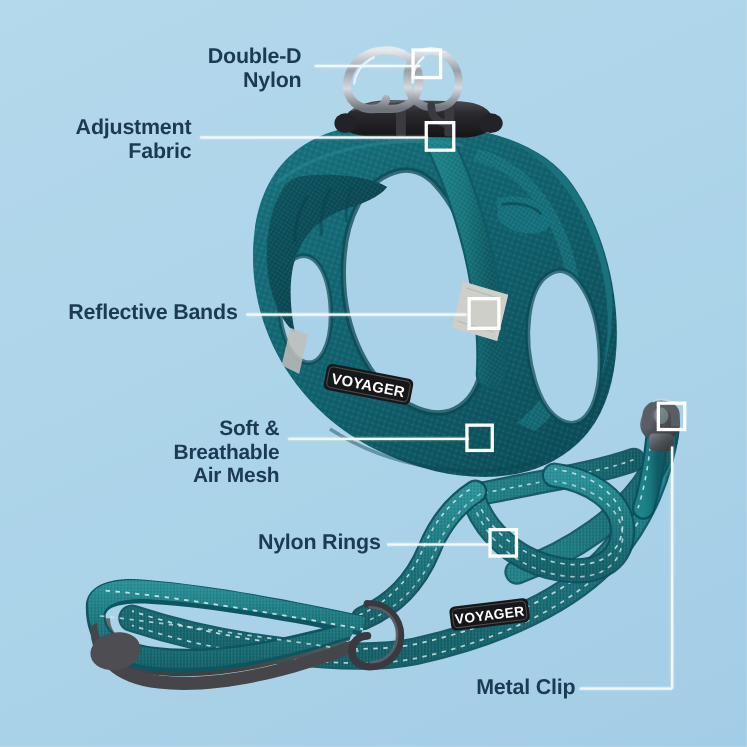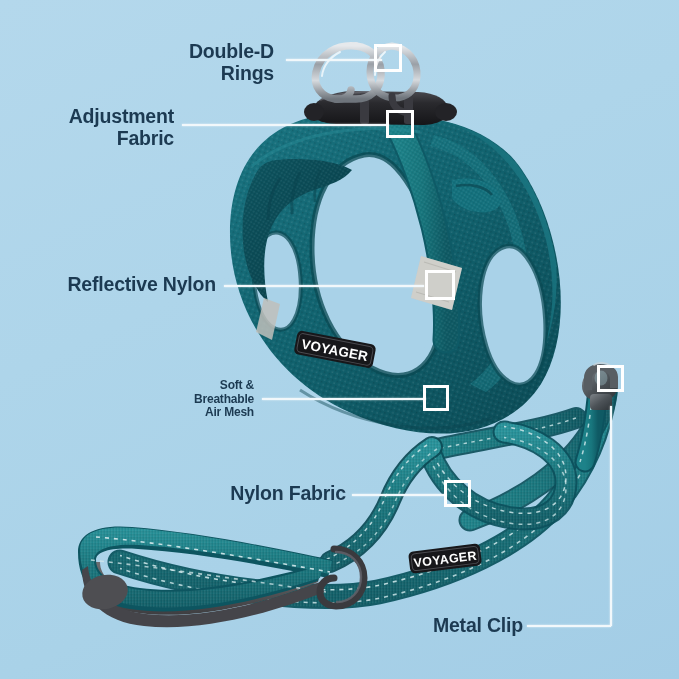--- a/index.html
+++ b/index.html
@@ -18,21 +18,21 @@
   
   .label {
     position: absolute;
     color: #1c3a52;
     font-weight: bold;
     letter-spacing: -0.2px;
     line-height: 1.14;
     white-space: pre-line;
   }
   .label.big  { font-size: 19.5px; }
-  .label.small{ font-size: 12px; }
+  .label.small{ font-size: 19px; }
   .label.right{ text-align: right; }
   .label.left { text-align: right; }
 
   
   .lead {
     position: absolute;
     background: #f2f8fb;
     box-shadow: 0 0 2px rgba(255,255,255,0.8);
   }
   .lead.h { height: 2px; }
@@ -324,36 +324,36 @@
           <path d="M385,52 C378,58 375,66 375,75" fill="none" stroke="#ffffff" stroke-width="2" stroke-linecap="round" opacity="0.75"></path>
 
           <path d="M392,96 C392,104 396,110 404,112" fill="none" stroke="#3a3a40" stroke-width="7" stroke-linecap="round"></path>
         </g>
       </g>
     </svg>
   </div>
 
   <div id="callout-layer">
       <div class="label big right" style="left: 120px; top: 40px; width: 154px;">Double-D
-Rings</div>
+Nylon</div>
       <div class="lead h" style="left: 286px; top: 59px; width: 96px;"></div>
       <div class="marker" style="left: 374px; top: 44px; width: 28px; height: 28px;"></div>
       <div class="label big right" style="left: 50px; top: 105px; width: 124px;">Adjustment
 Fabric</div>
       <div class="lead h" style="left: 182px; top: 124px; width: 207px;"></div>
       <div class="marker" style="left: 386px; top: 110px; width: 28px; height: 28px;"></div>
-      <div class="label big right" style="left: 48px; top: 273px; width: 168px;">Reflective Nylon</div>
+      <div class="label big right" style="left: 48px; top: 273px; width: 168px;">Reflective Bands</div>
       <div class="lead h" style="left: 224px; top: 285px; width: 200px;"></div>
       <div class="marker" style="left: 425px; top: 270px; width: 30px; height: 30px;"></div>
       <div class="label small right" style="left: 150px; top: 379px; width: 104px;">Soft &amp;
 Breathable
 Air Mesh</div>
       <div class="lead h" style="left: 262px; top: 398px; width: 164px;"></div>
       <div class="marker" style="left: 423px; top: 385px; width: 26px; height: 26px;"></div>
-      <div class="label big right" style="left: 216px; top: 482px; width: 130px;">Nylon Fabric</div>
+      <div class="label big right" style="left: 216px; top: 482px; width: 130px;">Nylon Rings</div>
       <div class="lead h" style="left: 352px; top: 494px; width: 94px;"></div>
       <div class="marker" style="left: 444px; top: 480px; width: 27px; height: 27px;"></div>
       <div class="label big left" style="left: 413px; top: 614px; width: 110px;">Metal Clip</div>
       <div class="lead h" style="left: 527px; top: 625px; width: 84px;"></div>
       <div class="lead v" style="left: 610px; top: 406px; height: 220px;"></div>
       <div class="marker" style="left: 597px; top: 365px; width: 27px; height: 27px;"></div>
     </div>
 
 </div>
 

